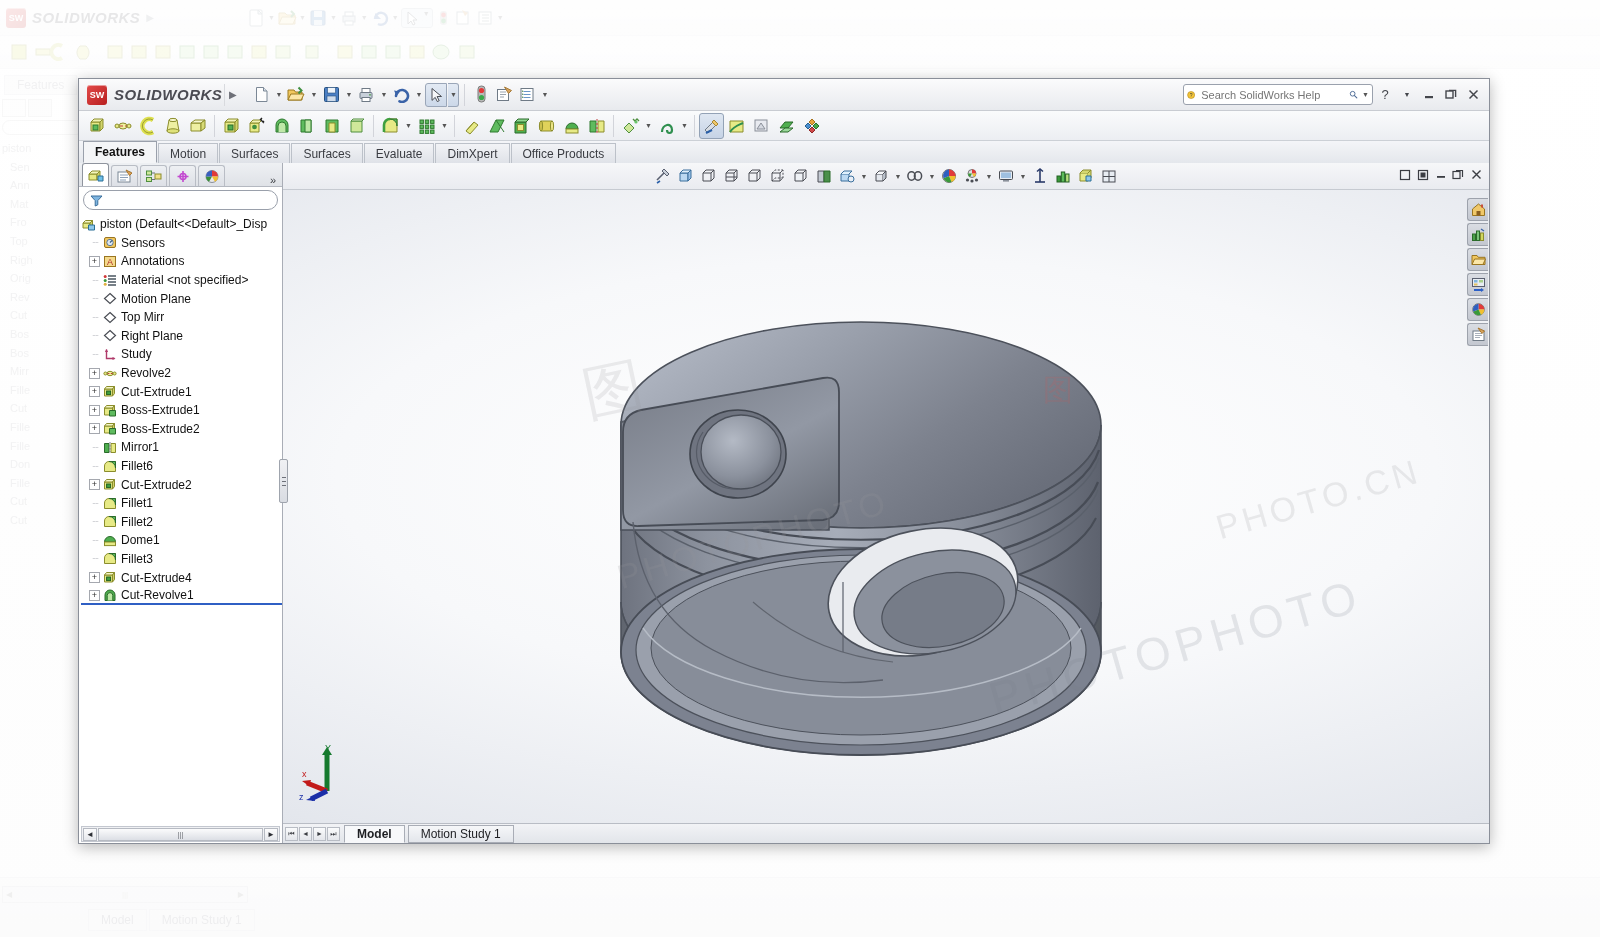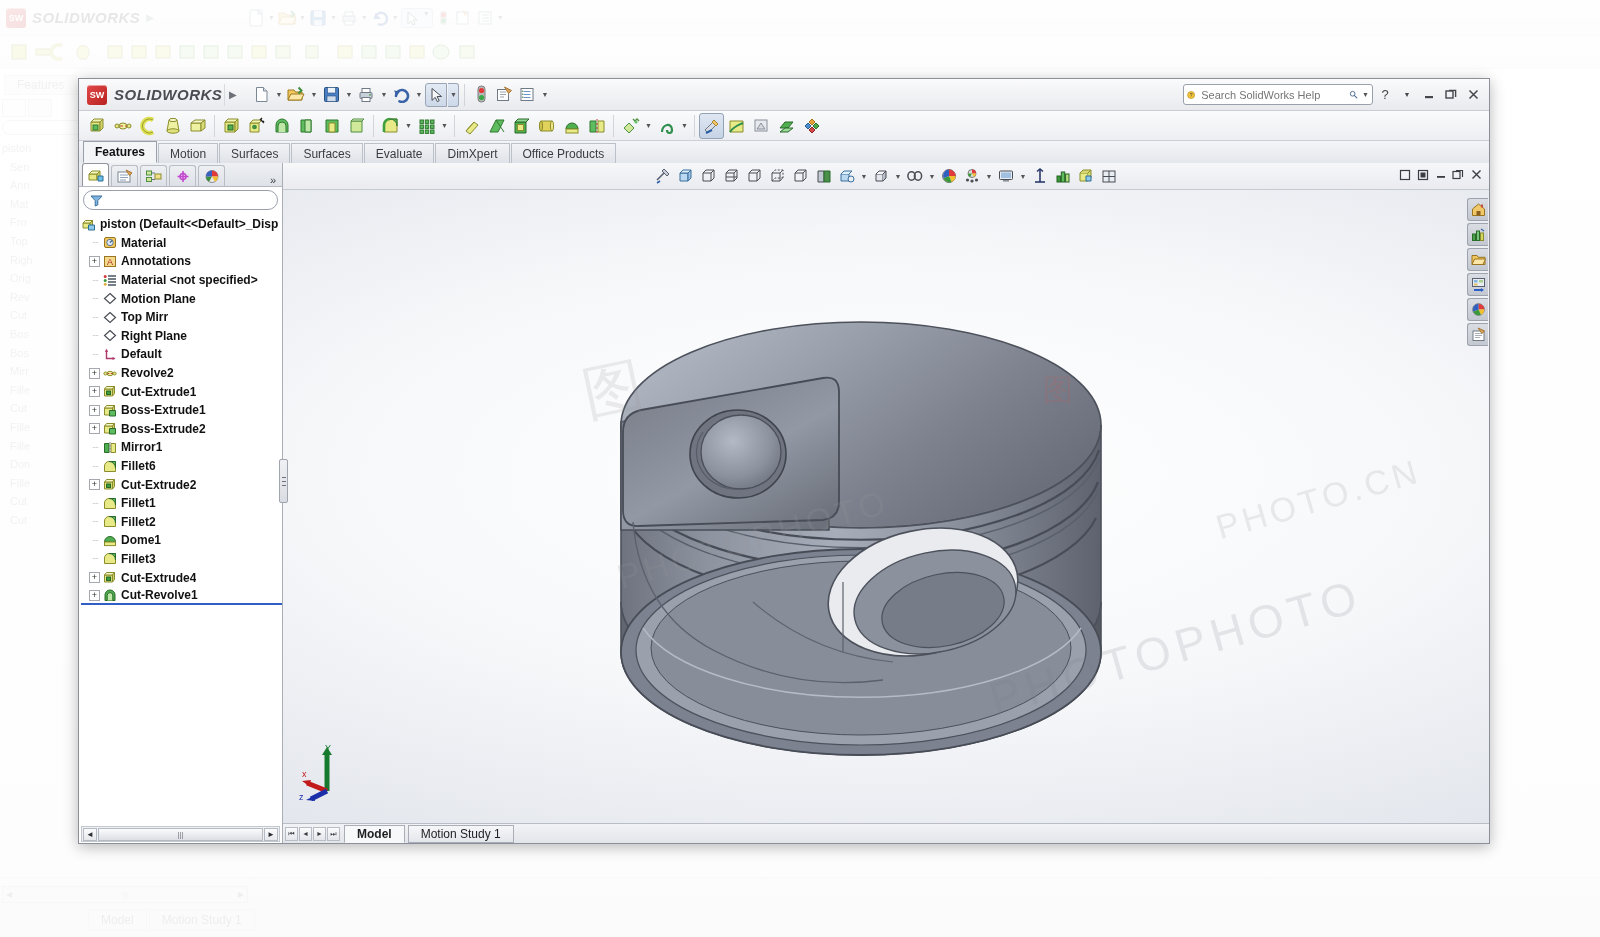--- a/index.html
+++ b/index.html
@@ -171,21 +171,21 @@
   #fm-tree{
     flex:1;overflow:hidden;padding:3px 0 0 2px;font-size:12px;position:relative;
   }
   .trow{ display:flex;align-items:center;height:18.6px;white-space:nowrap;cursor:default;}
   .texp{ width:11px;min-width:11px;height:11px;margin-right:2px;
     border:1px solid #a5a8af;background:#fff;font-size:9px;line-height:9px;
     display:flex;align-items:center;justify-content:center;color:#333;cursor:pointer;}
   .tdash{ width:13px;min-width:13px;color:#b2b5bb;font-size:10px;text-align:center;}
   .ticon{ width:15px;min-width:15px;height:14px;margin-right:4px;
     display:flex;align-items:center;justify-content:center;}
-  .tlabel{ color:#111; overflow:hidden; text-overflow:clip;font-weight:bold;}
+  .tlabel{ color:#111; overflow:hidden; text-overflow:clip;}
   .trow.root{ font-weight:normal; }
   .trow.rollback{ border-bottom:2px solid #2f5fc4; }
   #fm-hscroll{
     height:16px;min-height:16px;margin:0 2px 1px 2px;border:1px solid #c3c7cf;
     background:#f0f1f4;display:flex;align-items:center;justify-content:space-between;
     padding:0 1px;
   }
   .sarrow{width:14px;height:13px;display:flex;align-items:center;justify-content:center;
     font-size:8px;color:#2d2f35;background:linear-gradient(#fcfcfd,#e6e8ec);border:1px solid #b6bac2;cursor:pointer;}
   .sthumb{flex:1;height:13px;margin:0 1px;background:linear-gradient(#fbfbfc,#dcdfe5);
@@ -791,21 +791,21 @@
           <div class="trow">
             <span style="width: 8px; min-width: 8px;"></span>
             <span class="tdash">┈</span>
             <span class="ticon">
               <svg width="14" height="13" viewBox="0 0 14 13">
                 <rect x="1.5" y="1.5" width="11" height="10" rx="1.5" fill="#f0c65f" stroke="#9a7520"></rect>
                 <circle cx="7" cy="6.5" r="3.2" fill="#dfe8f2" stroke="#5a7a9a"></circle>
                 <path d="M7 6.5l2.2-2.2" stroke="#3a5a7a" stroke-width="1.2"></path>
               </svg>
             </span>
-            <span class="tlabel">Material</span>
+            <span class="tlabel">Sensors</span>
           </div>
           <div class="trow">
             <span style="width: 8px; min-width: 8px;"></span>
             <span class="texp">+</span>
             <span class="ticon">
               <svg width="14" height="13" viewBox="0 0 14 13">
                 <rect x="1.5" y="1.5" width="11" height="10" fill="#f4d98a" stroke="#9a7520"></rect>
                 <text x="7" y="9.6" font-size="9" font-family="Liberation Sans" text-anchor="middle" fill="#b03030">A</text>
               </svg>
             </span>
@@ -857,21 +857,21 @@
           <div class="trow">
             <span style="width: 8px; min-width: 8px;"></span>
             <span class="tdash">┈</span>
             <span class="ticon">
               <svg width="14" height="13" viewBox="0 0 14 13">
                 <path d="M3.5 1.5v9h8" fill="none" stroke="#b03a6a" stroke-width="1.4"></path>
                 <path d="M3.5 1l-1.6 3h3.2z" fill="#b03a6a"></path>
                 <path d="M12.5 10.5l-3 -1.6v3.2z" fill="#b03a6a"></path>
               </svg>
             </span>
-            <span class="tlabel">Default</span>
+            <span class="tlabel">Study</span>
           </div>
           <div class="trow">
             <span style="width: 8px; min-width: 8px;"></span>
             <span class="texp">+</span>
             <span class="ticon">
               <svg width="14" height="13" viewBox="0 0 14 13">
                 <ellipse cx="7" cy="6.5" rx="3" ry="2.2" fill="#f0f2a0" stroke="#8b8d2c"></ellipse>
                 <path d="M1 6.5h12" stroke="#c03a3a" stroke-dasharray="2 1.4"></path>
                 <circle cx="2.4" cy="6.5" r="1.5" fill="#e7ea86" stroke="#8b8d2c"></circle>
                 <circle cx="11.6" cy="6.5" r="1.5" fill="#e7ea86" stroke="#8b8d2c"></circle>

